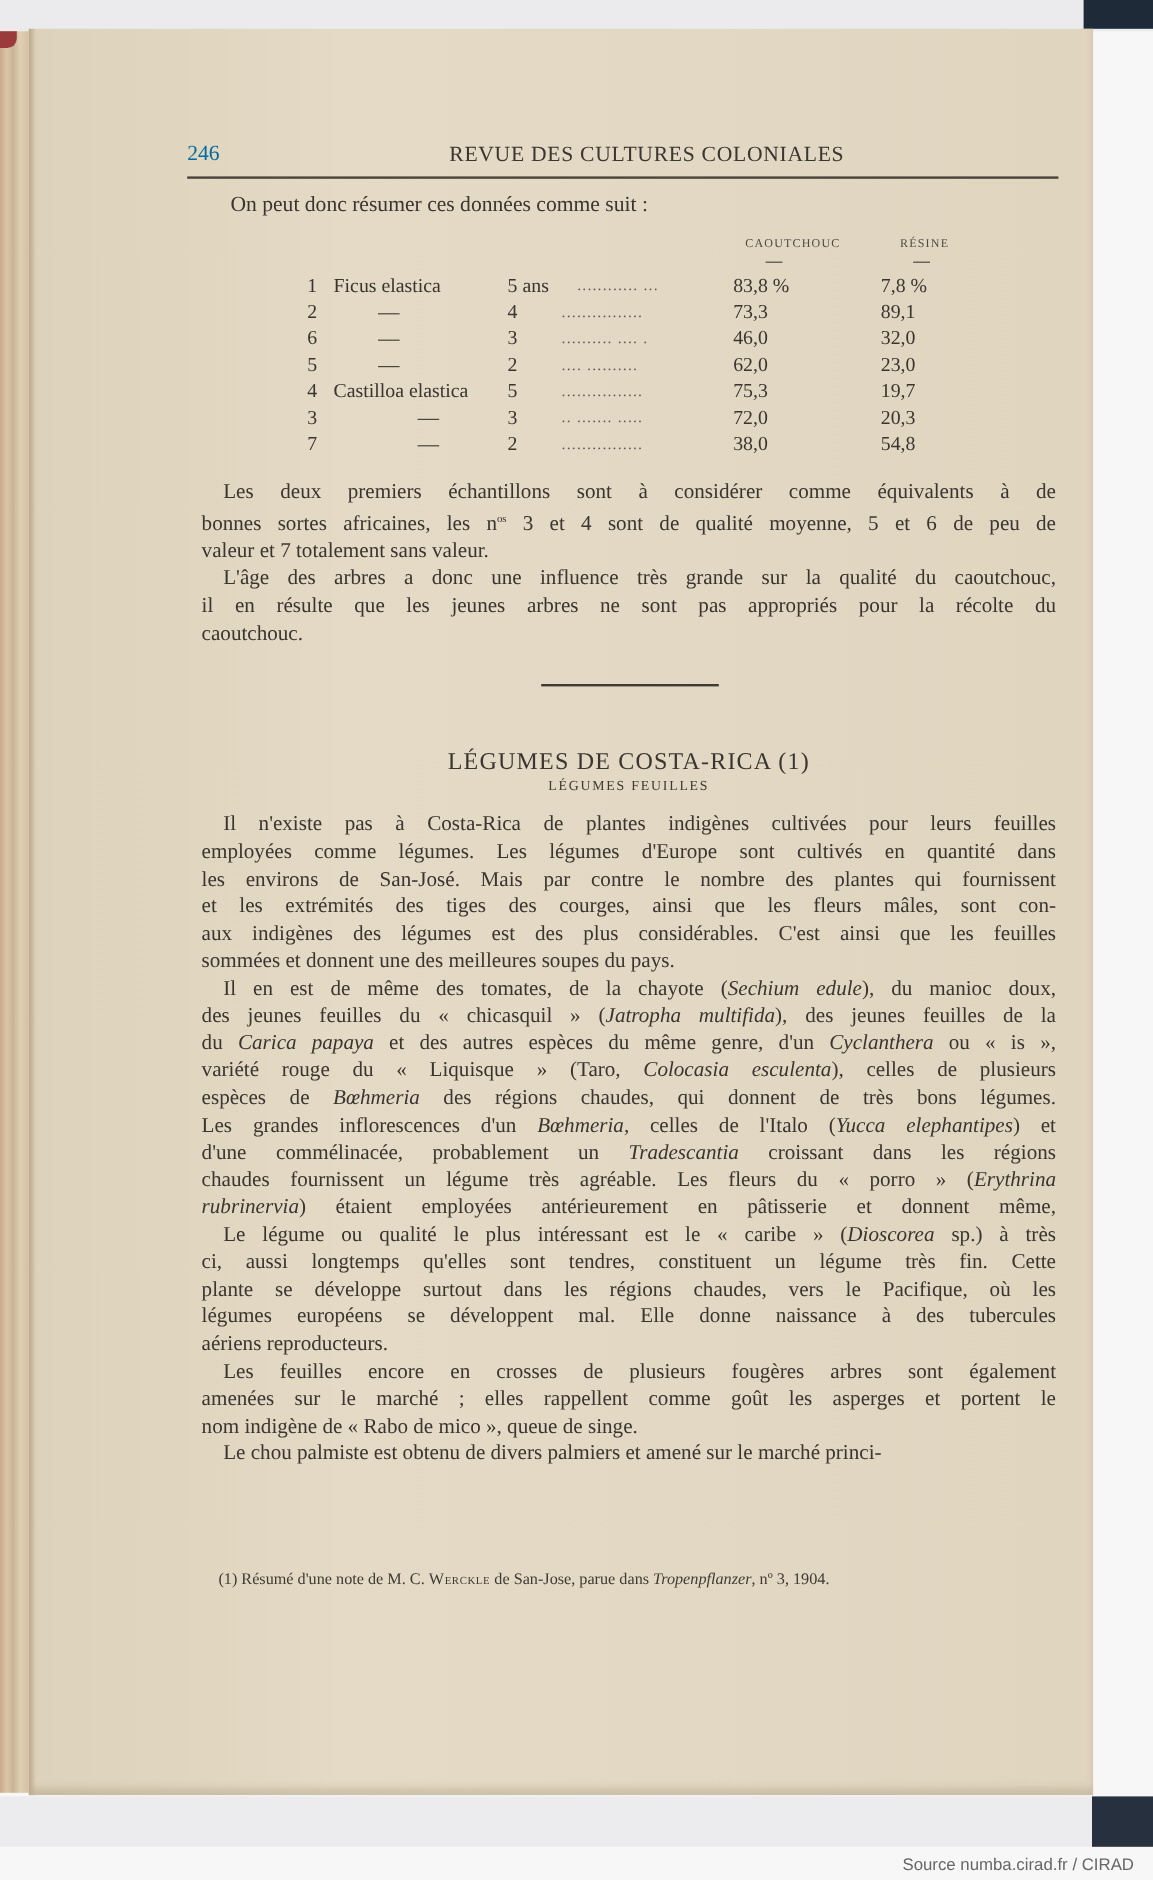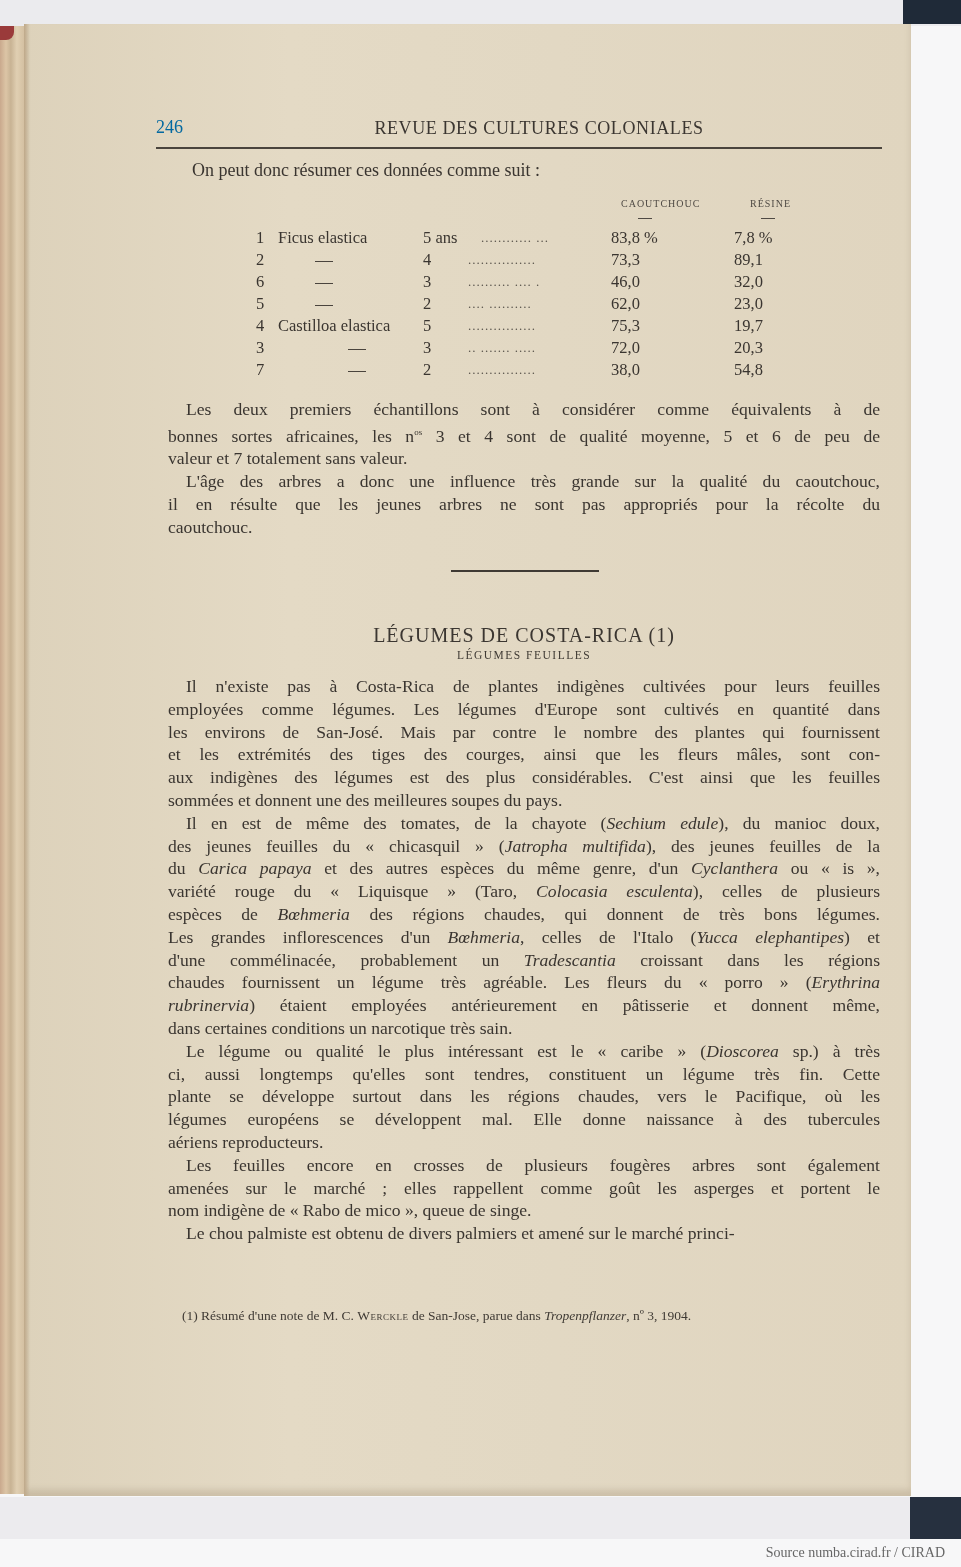--- a/index.html
+++ b/index.html
@@ -17,21 +17,21 @@
     position: absolute; left: 0; top: 26px; width: 24px; height: 1468px;
     background: linear-gradient(90deg, #c9a98d 0%, #dcc5a6 25%, #c8b394 45%, #e0cfb2 70%, #d4c0a2 100%);
   }
   .spine-edge { position: absolute; left: 0; top: 26px; width: 14px; height: 14px; background: #9a3a3a; border-radius: 0 0 8px 0; }
   .page {
     position: absolute; left: 24px; top: 24px; width: 887px; height: 1472px;
     background: linear-gradient(90deg, #ddd2bb 0%, #e4dac5 30%, #e2d8c3 60%, #e0d5bf 100%);
     box-shadow: inset 0 -6px 6px rgba(140,120,90,0.25);
   }
   .page-gutter { position: absolute; left: 24px; top: 24px; width: 6px; height: 1472px; background: linear-gradient(90deg, #bfa98a, rgba(0,0,0,0)); }
-  .source { position: absolute; right: 16px; top: 1545px; font-family: Liberation Serif, serif; font-size: 14px; color: #666; }
+  .source { position: absolute; right: 16px; top: 1545px; font-family: Liberation Sans, sans-serif; font-size: 14px; color: #666; }
 
   .content { position: absolute; left: 168px; top: 112px; width: 712px; }
   .running-head { position: relative; height: 32px; }
   .page-number { position: absolute; left: -12px; top: 5px; font-size: 18px; color: #0369a1; }
   .journal-title { position: absolute; left: 0; right: 0; top: 6px; text-align: center; font-size: 18px; letter-spacing: 0.6px; color: #3b3631; padding-left: 30px; }
   .head-rule { position: absolute; left: -12px; right: -2px; top: 35px; border-top: 2px solid #4a443d; }
 
   p, .line { margin: 0; }
   .intro { position: absolute; left: 24px; top: 48px; font-size: 18px; }
 
@@ -172,21 +172,20 @@
       <p>
         <span class="ln indent">Il en est de même des tomates, de la chayote (<i>Sechium edule</i>), du manioc doux,</span>
         <span class="ln">des jeunes feuilles du « chicasquil » (<i>Jatropha multifida</i>), des jeunes feuilles de la</span>
         <span class="ln">du <i>Carica papaya</i> et des autres espèces du même genre, d'un <i>Cyclanthera</i> ou « is »,</span>
         <span class="ln">variété rouge du « Liquisque » (Taro, <i>Colocasia esculenta</i>), celles de plusieurs</span>
         <span class="ln">espèces de <i>Bœhmeria</i> des régions chaudes, qui donnent de très bons légumes.</span>
         <span class="ln">Les grandes inflorescences d'un <i>Bœhmeria</i>, celles de l'Italo (<i>Yucca elephantipes</i>) et</span>
         <span class="ln">d'une commélinacée, probablement un <i>Tradescantia</i> croissant dans les régions</span>
         <span class="ln">chaudes fournissent un légume très agréable. Les fleurs du « porro » (<i>Erythrina</i></span>
         <span class="ln"><i>rubrinervia</i>) étaient employées antérieurement en pâtisserie et donnent même,</span>
-        <span class="ln last">dans certaines conditions un narcotique très sain.</span>
       </p>
       <p>
         <span class="ln indent">Le légume ou qualité le plus intéressant est le « caribe » (<i>Dioscorea</i> sp.) à très</span>
         <span class="ln">ci, aussi longtemps qu'elles sont tendres, constituent un légume très fin. Cette</span>
         <span class="ln">plante se développe surtout dans les régions chaudes, vers le Pacifique, où les</span>
         <span class="ln">légumes européens se développent mal. Elle donne naissance à des tubercules</span>
         <span class="ln last">aériens reproducteurs.</span>
       </p>
       <p>
         <span class="ln indent">Les feuilles encore en crosses de plusieurs fougères arbres sont également</span>

